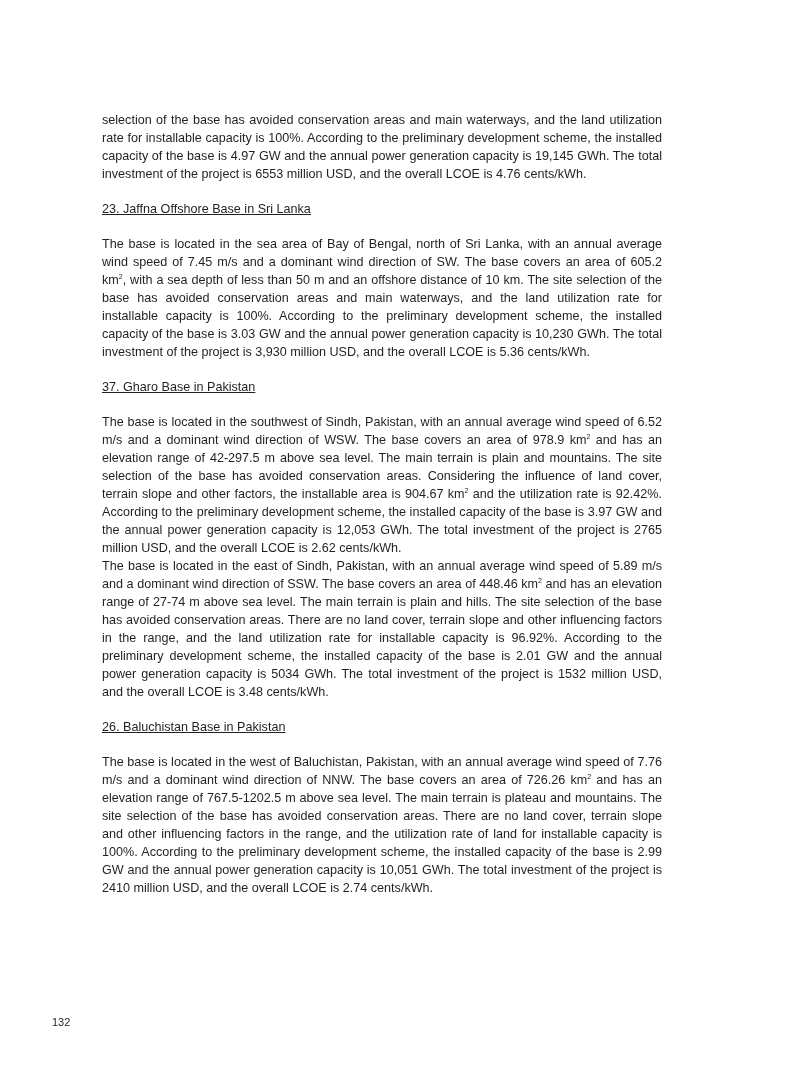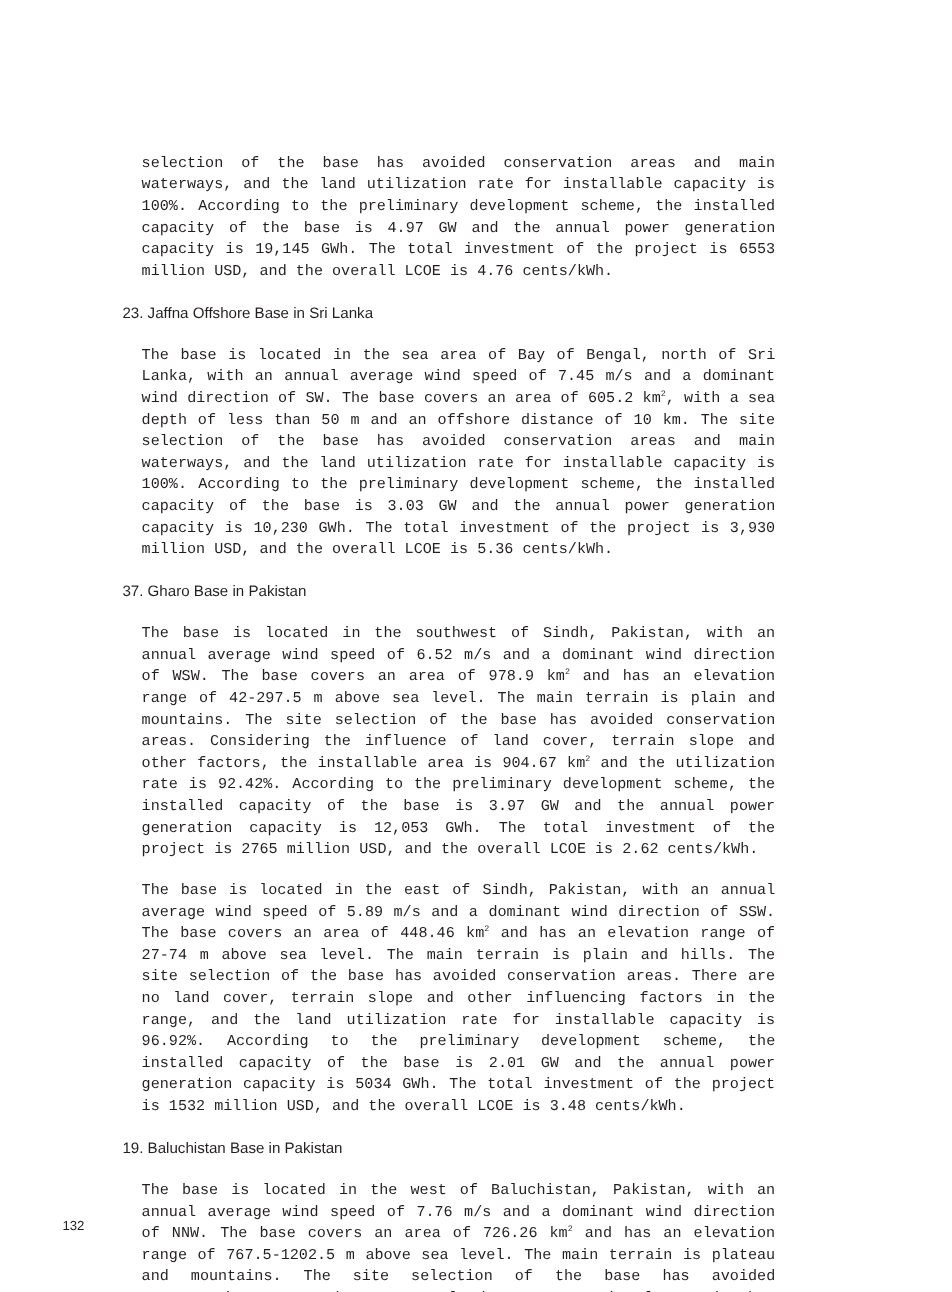--- a/index.html
+++ b/index.html
@@ -1,20 +1,20 @@
 <!DOCTYPE html>
 <html><head>
 <meta charset="utf-8">
 <style>
   html, body { margin: 0; padding: 0; background: #ffffff; }
   body { width: 793px; height: 1077px; position: relative; overflow: hidden;
     font-family: "Liberation Sans", sans-serif; color: #231f20; }
   .content { position: absolute; left: 102px; top: 111px; width: 560px; }
-  .para { font-size: 12.6px; line-height: 18px; text-align: justify; margin: 16px; font-family: Liberation Mono, monospace; }
-  .heading { font-size: 12.6px; line-height: 18px; margin: 17px 0 17px 0; }
+  .para { font-size: 12.6px; line-height: 18px; text-align: justify; margin: 0; }
+  .heading { font-size: 12.6px; line-height: 18px; margin: 17px 0 17px 0; text-decoration: underline; }
   sup { font-size: 7px; line-height: 0; vertical-align: super; }
   .page-num { position: absolute; left: 52px; top: 1016px; font-size: 11px; color: #231f20; }
 </style>
 </head>
 <body>
 
 <div class="content">
   <p class="para">selection of the base has avoided conservation areas and main waterways, and the land utilization rate for installable capacity is 100%. According to the preliminary development scheme, the installed capacity of the base is 4.97 GW and the annual power generation capacity is 19,145 GWh. The total investment of the project is 6553 million USD, and the overall LCOE is 4.76 cents/kWh.</p>
 
   <div>
@@ -25,18 +25,18 @@
   <div>
     <div class="heading">37. Gharo Base in Pakistan</div>
     <p class="para"><span>The base is located in the southwest of Sindh, Pakistan, with an annual average wind speed of 6.52 m/s and a dominant wind direction of WSW. The base covers an area of 978.9 km</span><sup>2</sup><span> and has an elevation range of 42-297.5 m above sea level. The main terrain is plain and mountains. The site selection of the base has avoided conservation areas. Considering the influence of land cover, terrain slope and other factors, the installable area is 904.67 km</span><sup>2</sup><span> and the utilization rate is 92.42%. According to the preliminary development scheme, the installed capacity of the base is 3.97 GW and the annual power generation capacity is 12,053 GWh. The total investment of the project is 2765 million USD, and the overall LCOE is 2.62 cents/kWh.</span></p>
   </div>
 
   <div>
     <p class="para"><span>The base is located in the east of Sindh, Pakistan, with an annual average wind speed of 5.89 m/s and a dominant wind direction of SSW. The base covers an area of 448.46 km</span><sup>2</sup><span> and has an elevation range of 27-74 m above sea level. The main terrain is plain and hills. The site selection of the base has avoided conservation areas. There are no land cover, terrain slope and other influencing factors in the range, and the land utilization rate for installable capacity is 96.92%. According to the preliminary development scheme, the installed capacity of the base is 2.01 GW and the annual power generation capacity is 5034 GWh. The total investment of the project is 1532 million USD, and the overall LCOE is 3.48 cents/kWh.</span></p>
   </div>
 
   <div>
-    <div class="heading">19. Baluchistan Base in Pakistan</div>
+    <div class="heading">26. Baluchistan Base in Pakistan</div>
     <p class="para"><span>The base is located in the west of Baluchistan, Pakistan, with an annual average wind speed of 7.76 m/s and a dominant wind direction of NNW. The base covers an area of 726.26 km</span><sup>2</sup><span> and has an elevation range of 767.5-1202.5 m above sea level. The main terrain is plateau and mountains. The site selection of the base has avoided conservation areas. There are no land cover, terrain slope and other influencing factors in the range, and the utilization rate of land for installable capacity is 100%. According to the preliminary development scheme, the installed capacity of the base is 2.99 GW and the annual power generation capacity is 10,051 GWh. The total investment of the project is 2410 million USD, and the overall LCOE is 2.74 cents/kWh.</span></p>
   </div>
 </div>
 
 <div class="page-num">132</div>
 
 </body></html>

